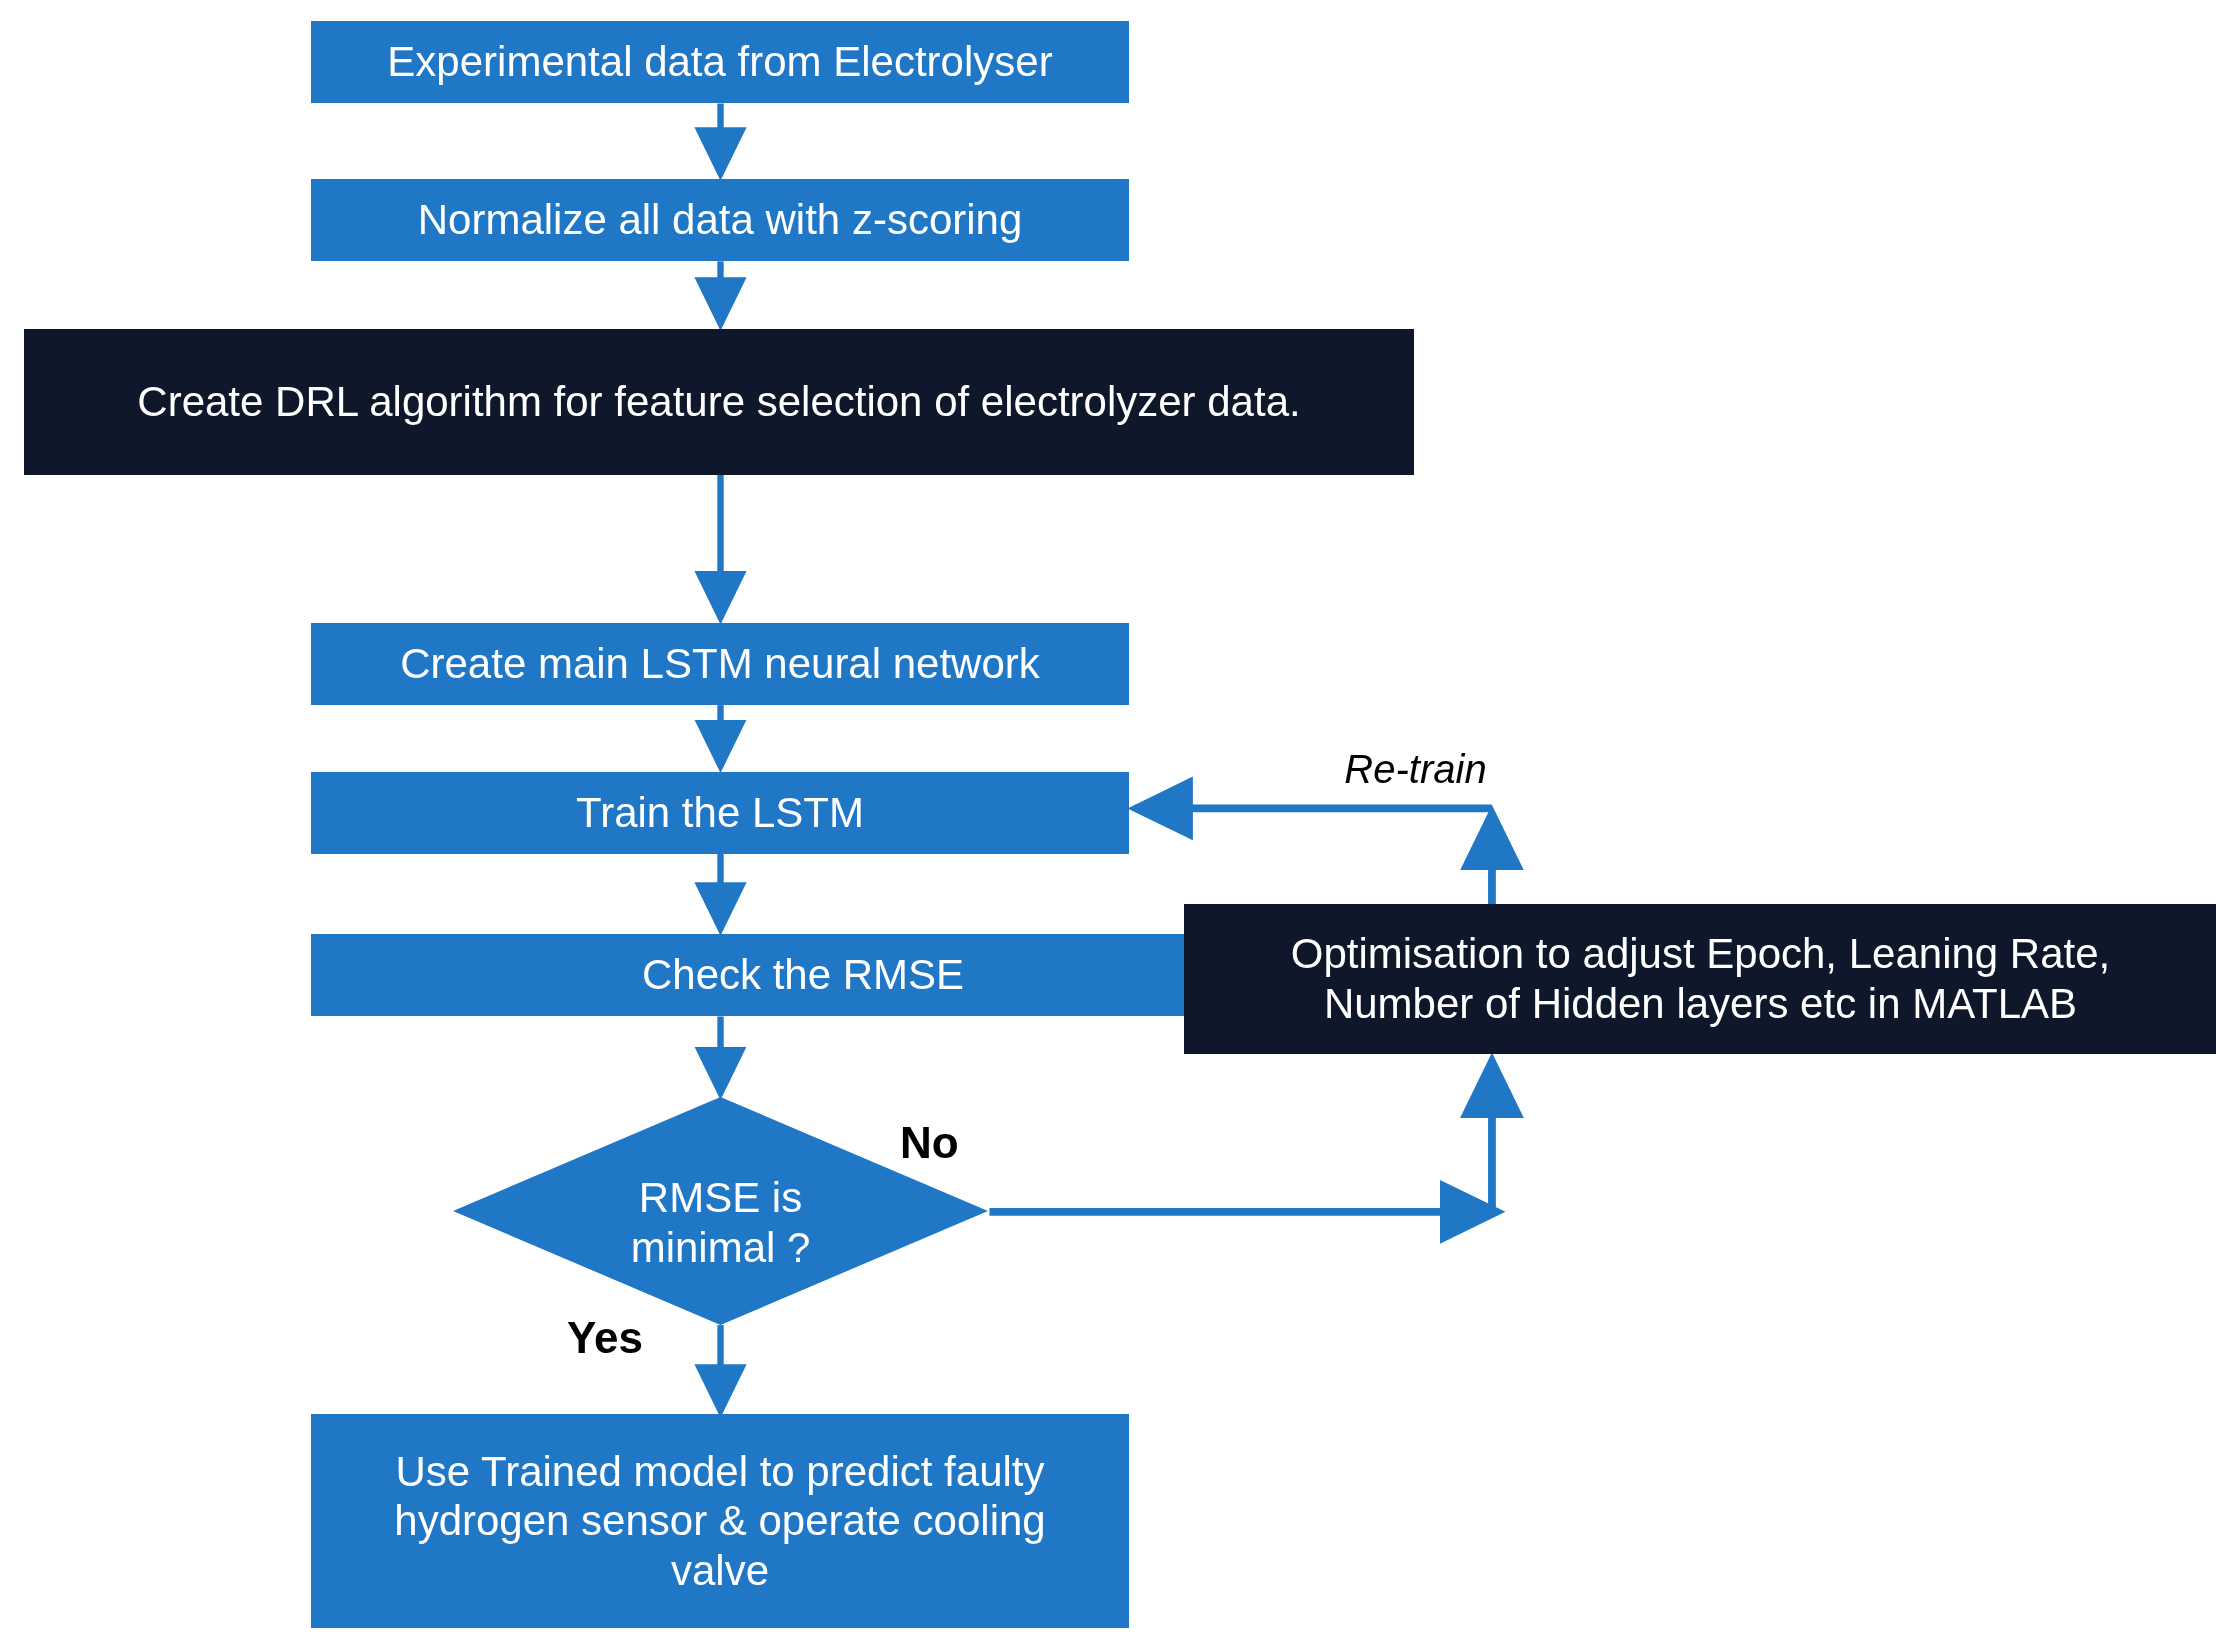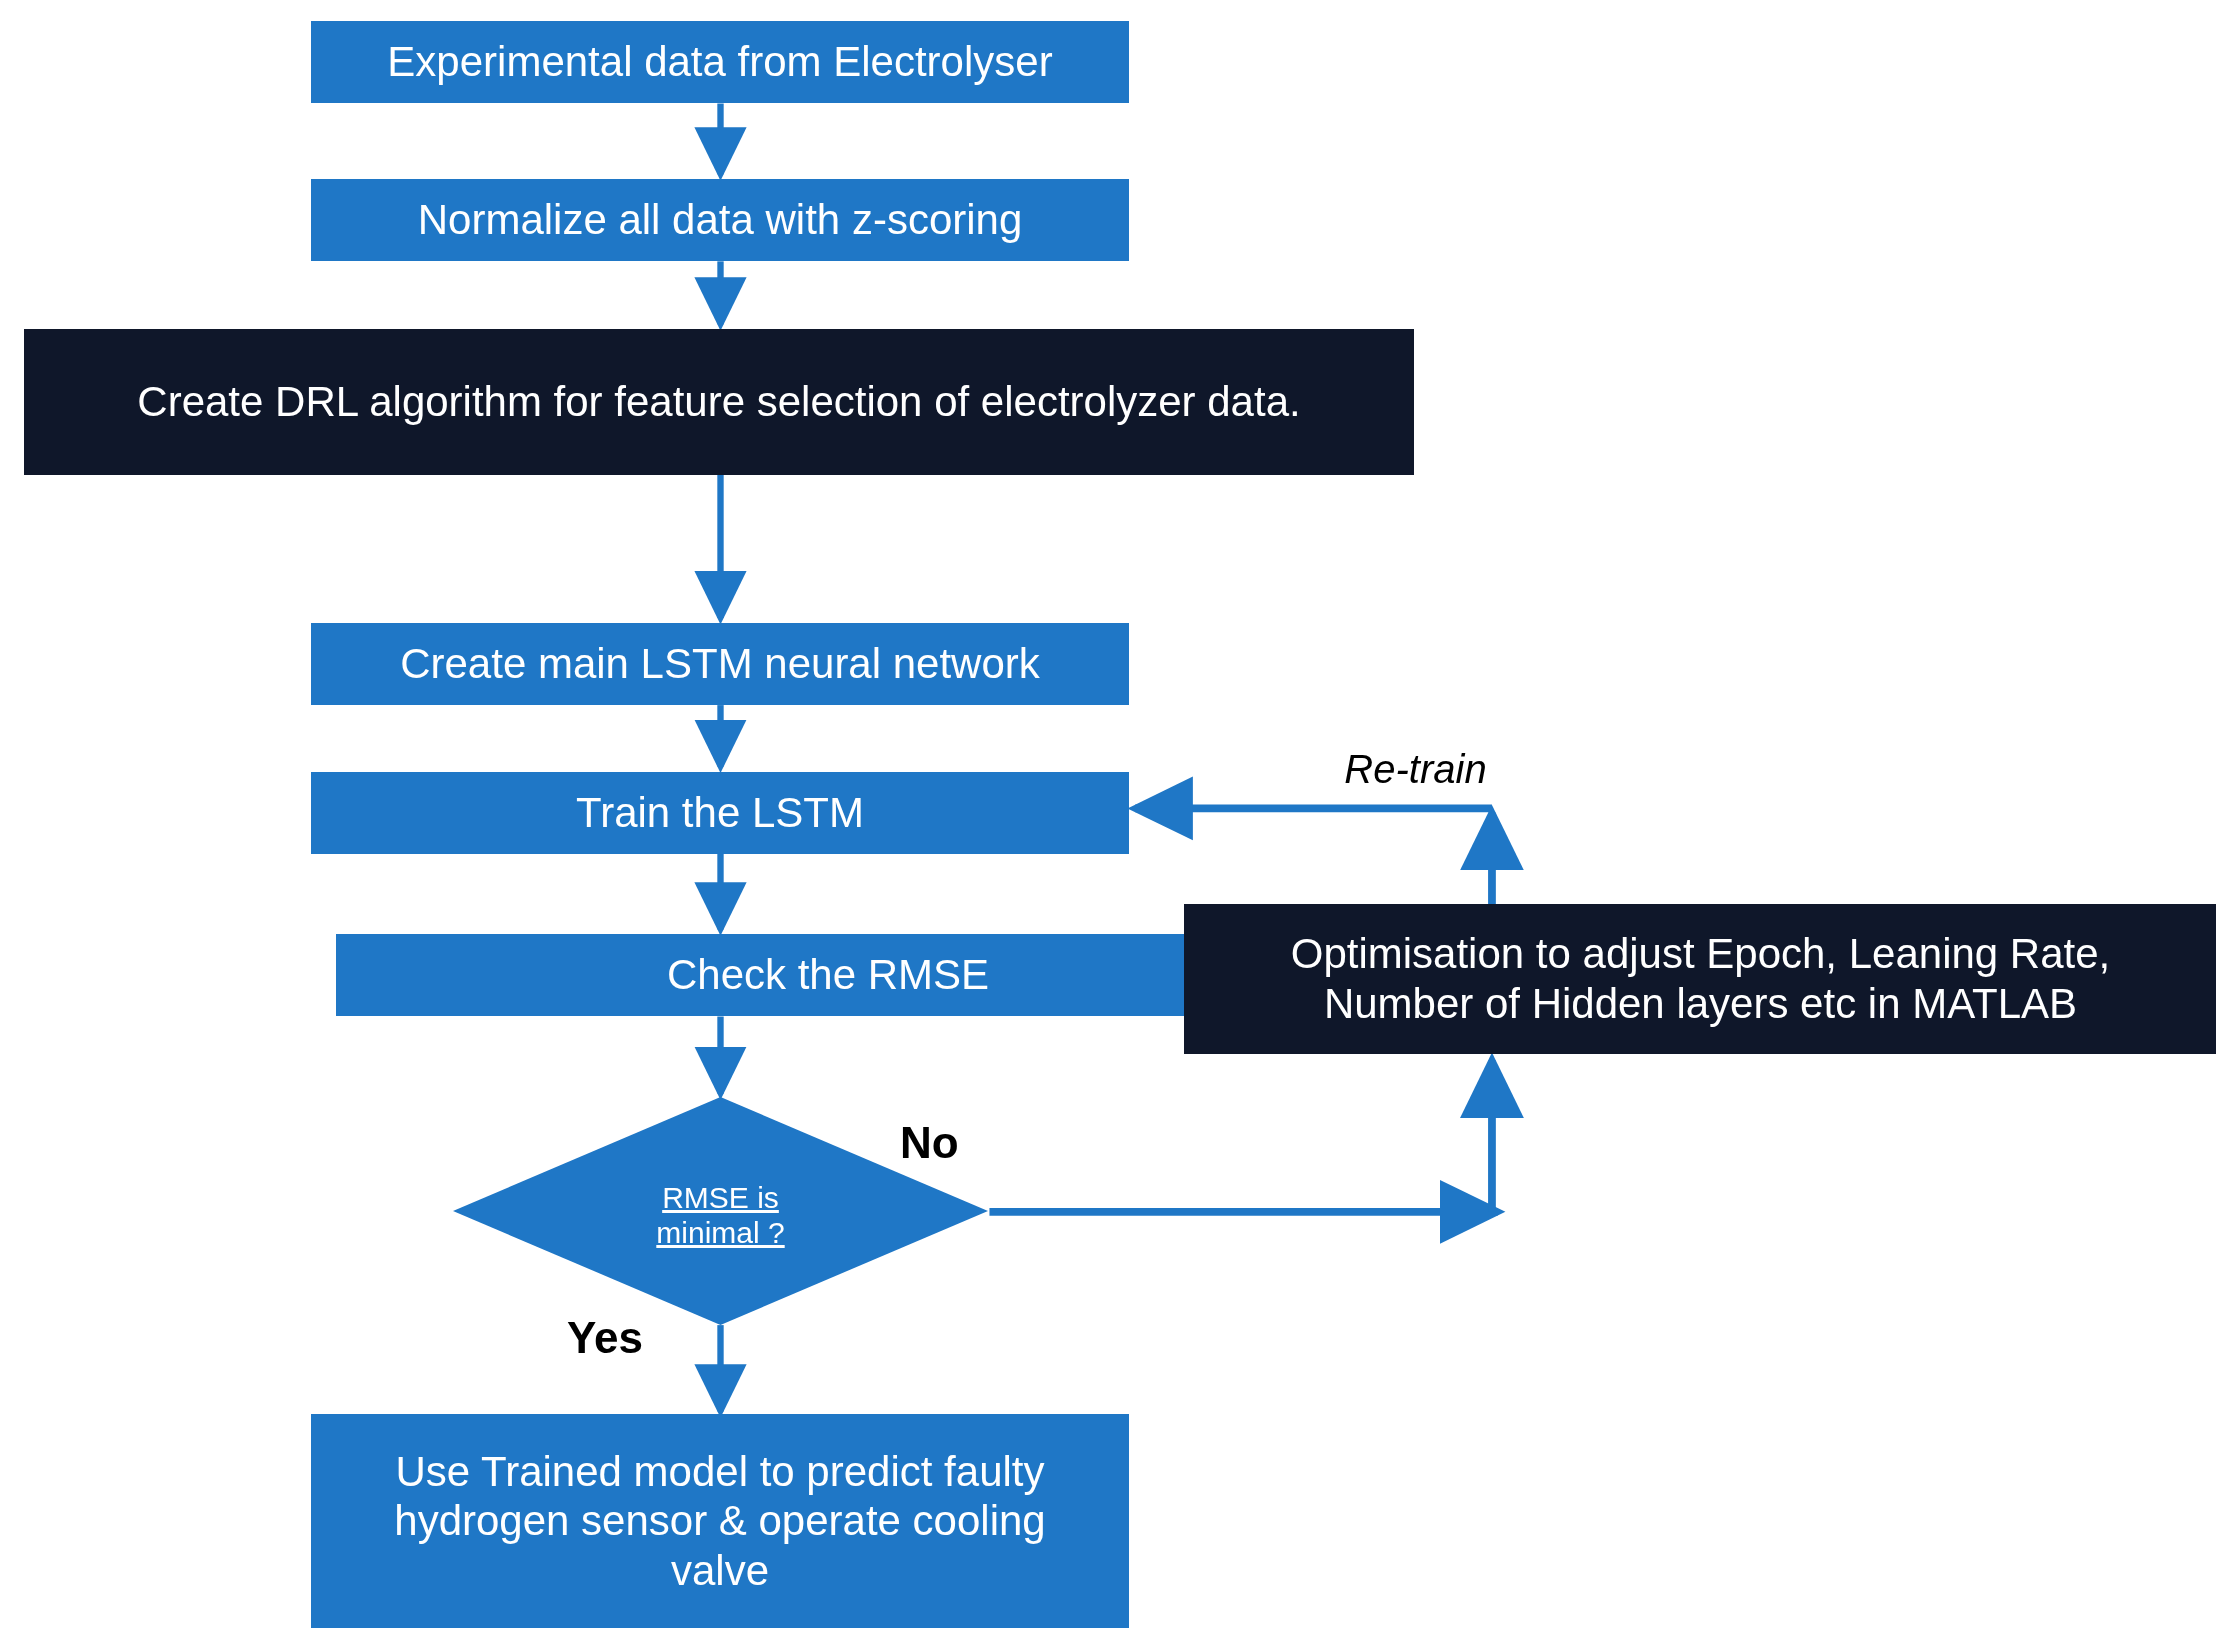--- a/index.html
+++ b/index.html
@@ -90,36 +90,36 @@
 
 
   <div class="node blue" style="left:311px;top:623px;width:818px;height:82px;font-size:42px;">
     <span class="node-text">Create main LSTM neural network</span>
   </div>
 
   <div class="node blue" style="left:311px;top:772px;width:818px;height:82px;font-size:42px;">
     <span class="node-text">Train the LSTM</span>
   </div>
 
-  <div class="node blue" style="left:311px;top:934px;width:984px;height:82px;font-size:42px;margin-left:25px;">
+  <div class="node blue" style="left:311px;top:934px;width:984px;height:82px;font-size:42px;">
     <span class="node-text">Check the RMSE</span>
   </div>
 
   <div class="edge-label" style="left:1267px;top:745px;width:297px;font-size:40px;">Re-train</div>
 
   <div class="node orange" style="left:1184px;top:904px;width:1033px;height:150px;font-size:42px;">
     <span class="node-text">Optimisation to adjust Epoch, Leaning Rate,
 Number of Hidden layers etc in MATLAB</span>
   </div>
 
   <div style="position:absolute;left:453px;top:1097px;width:535px;height:228px;">
     <svg width="535" height="228" viewBox="0 0 756 322" style="position:absolute;left:0;top:0;">
       <polygon points="378,0 756,161 378,322 0,161" fill="#1F77C6"></polygon>
     </svg>
-    <div class="node" style="left:0;top:4px;width:535px;height:228px;font-size:30px;text-decoration:underline;">
+    <div class="node" style="left:0;top:12px;width:535px;height:228px;font-size:42px;">
       <span class="node-text">RMSE is
 minimal ?</span>
     </div>
   </div>
 
   <div class="branch-label" style="left:900px;top:1118px;font-size:44px;">No</div>
 
   <div class="branch-label" style="left:567px;top:1313px;font-size:44px;">Yes</div>
 
   <div class="node blue" style="left:311px;top:1414px;width:818px;height:214px;font-size:42px;">

